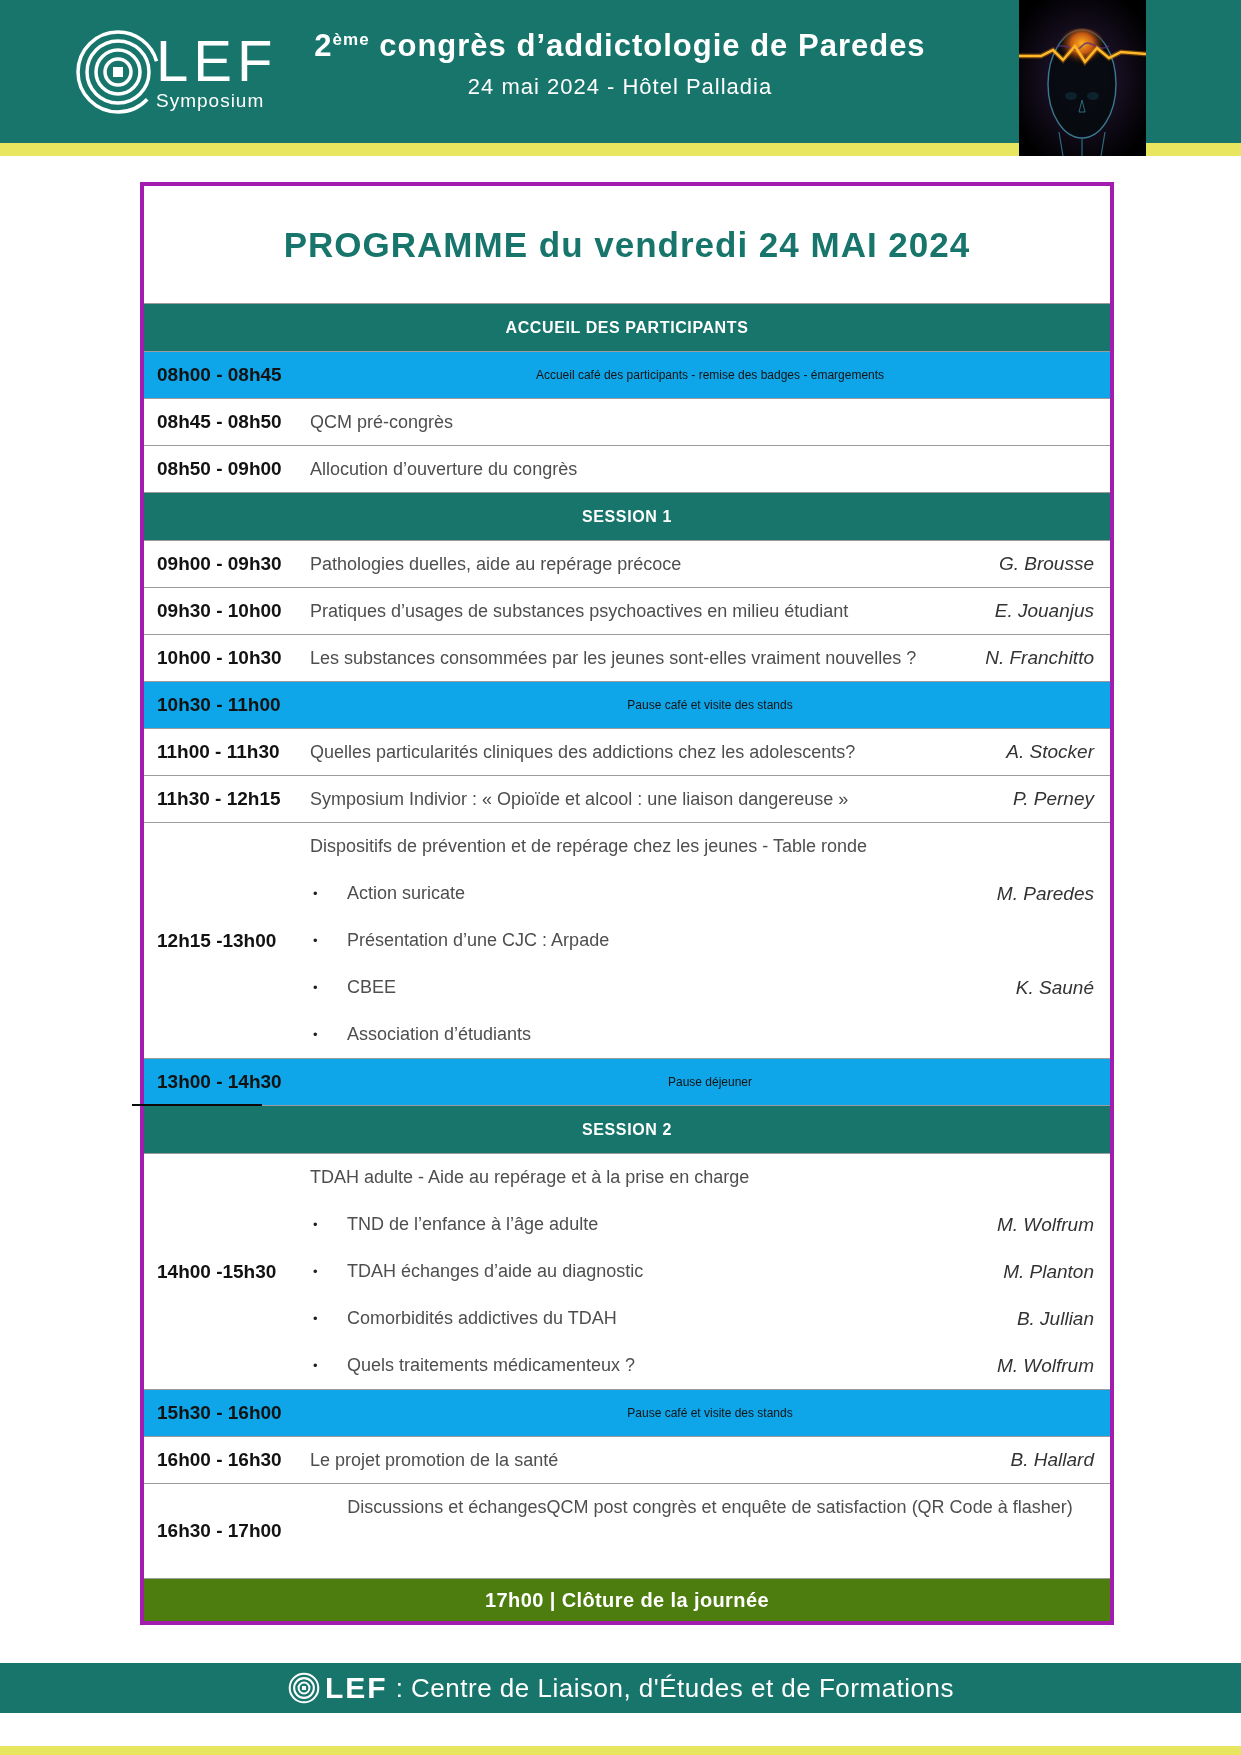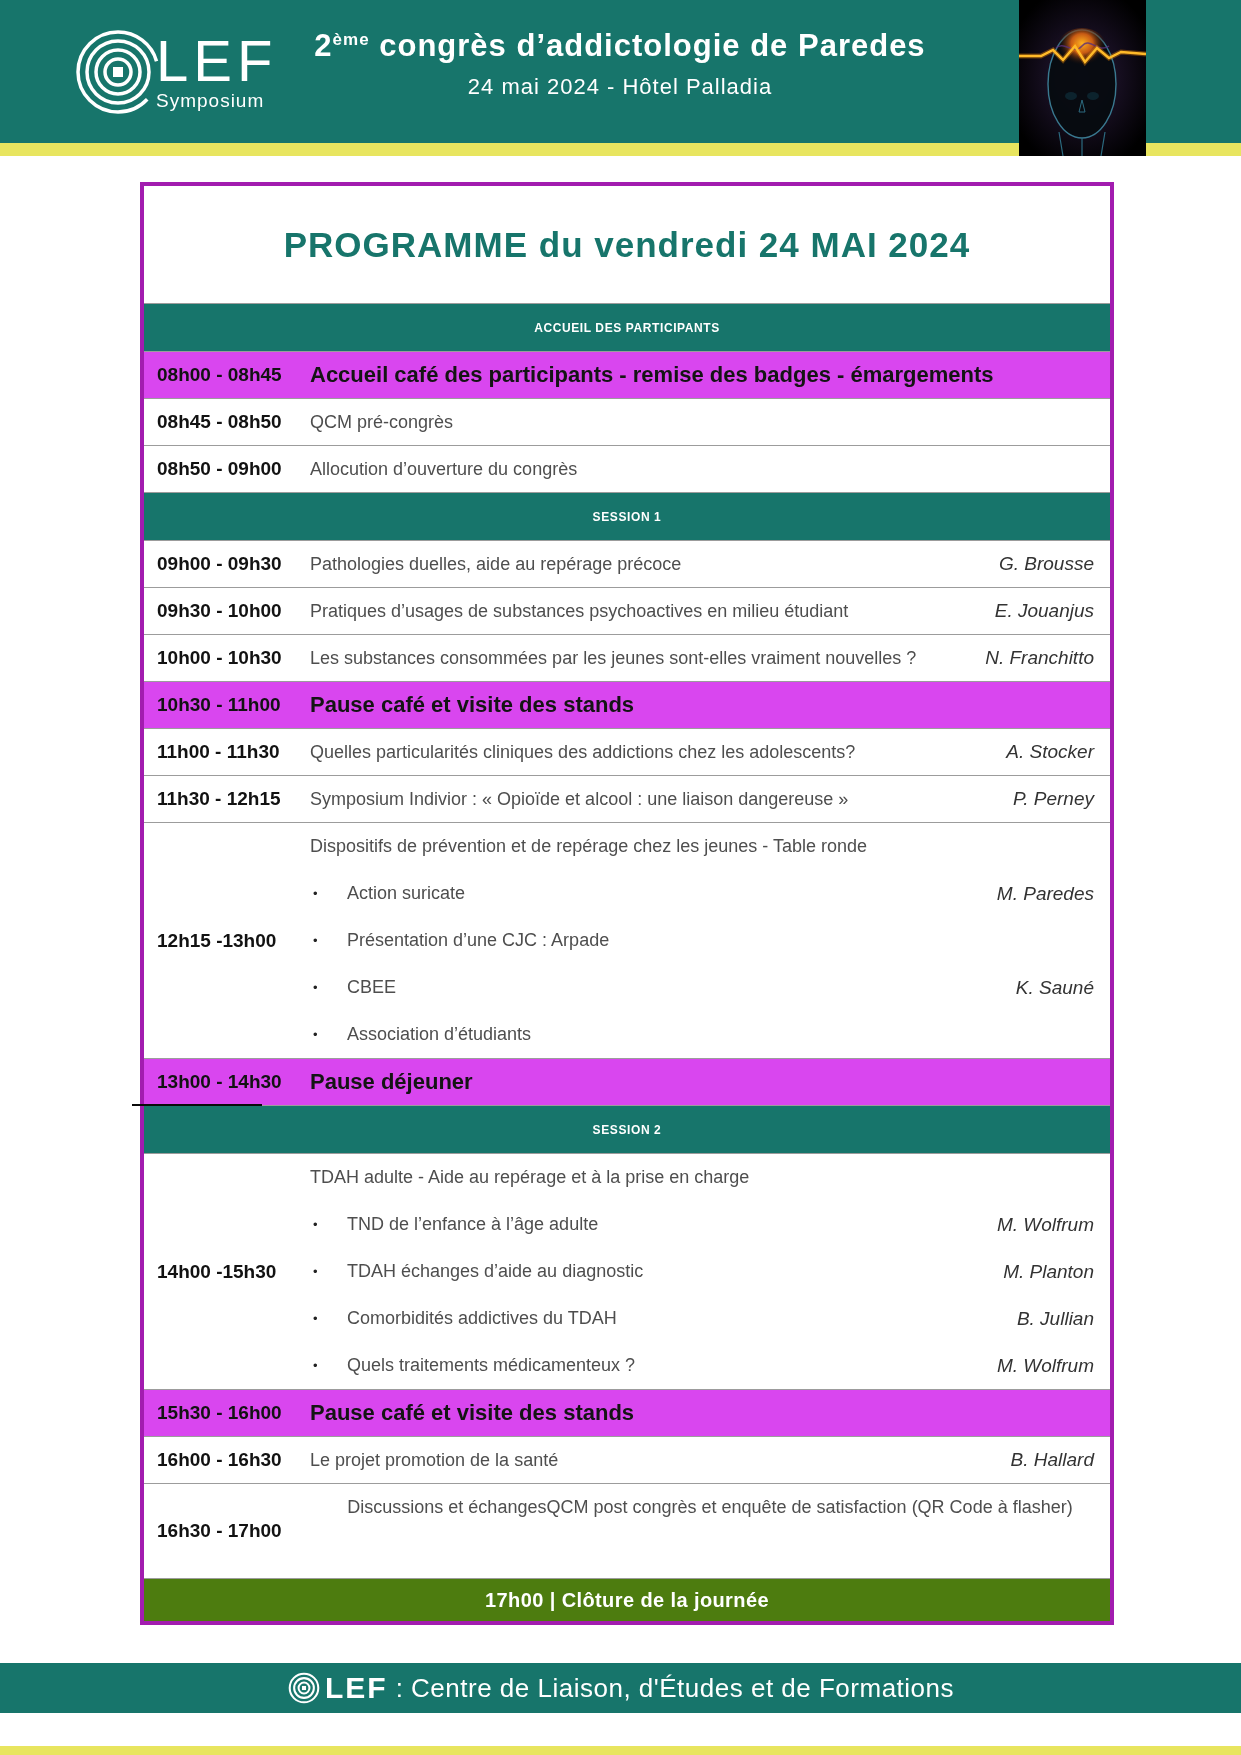--- a/index.html
+++ b/index.html
@@ -24,31 +24,31 @@
     position:absolute;left:140px;top:182px;width:974px;box-sizing:border-box;
     border:4px solid #a21caf;background:#fff;
   }
   .sheet-title{
     height:117px;display:flex;align-items:center;justify-content:center;
     color:#17756B;font-size:35px;font-weight:bold;letter-spacing:1px;
   }
   .row{border-top:1px solid #9C9C9C;display:flex;align-items:center;box-sizing:border-box;}
   .row.section{
     position:relative;height:48px;background:#17756B;color:#fff;justify-content:center;
-    font-size:12px;font-weight:bold;letter-spacing:0.6px;
+    font-size:16px;font-weight:bold;letter-spacing:0.6px;
   }
   .artifact-line{position:absolute;left:-12px;top:-2px;width:130px;height:2px;background:#0a0a0a;}
   .row.item,.row.pause{height:47px;}
-  .row.pause{background:#d946ef;}
+  .row.pause{background:#0ea5e9;}
   .time{
     width:166px;flex-shrink:0;padding-left:13px;box-sizing:border-box;
     font-size:19px;font-weight:bold;color:#121212;white-space:nowrap;
   }
   .desc{flex:1;font-size:18px;color:#4E4E4E;}
-  .row.pause .desc{font-weight:bold;color:#141414;font-size:22px;}
+  .row.pause .desc{font-weight:normal;color:#141414;font-size:12px;text-align:center;}
   .speaker{
     font-style:italic;font-size:19px;color:#333333;padding-right:16px;
     text-align:right;white-space:nowrap;
   }
   
   .row.block{align-items:stretch;}
   .row.block .time{display:flex;align-items:center;}
   .block-body{flex:1;display:flex;flex-direction:column;padding-right:0;}
   .bline{height:47px;display:flex;align-items:center;}
   .intro-text{font-size:18px;color:#4E4E4E;flex:1;}

